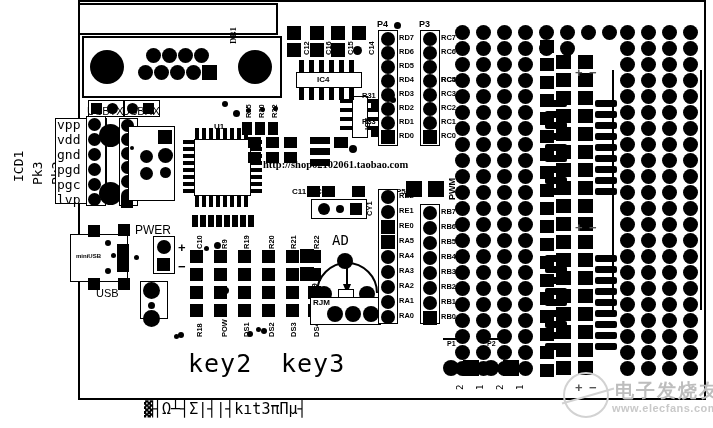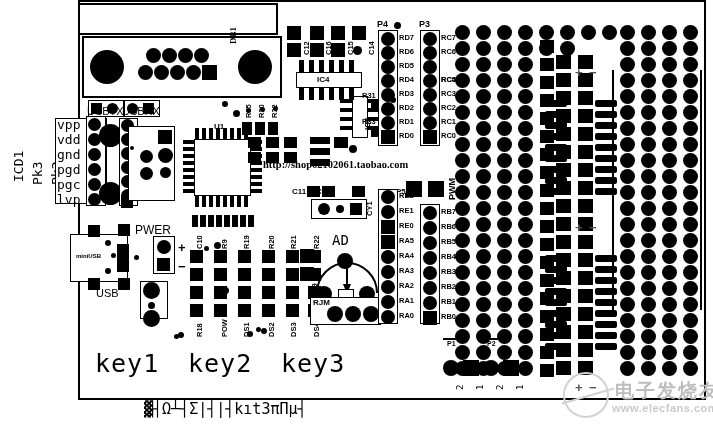--- a/index.html
+++ b/index.html
@@ -763,21 +763,20 @@
       <div class="abs pad-sq" style="left: 0px; top: 198px; width: 14px; height: 13px;"></div>
       <div class="abs pad-sq" style="left: 0px; top: 216px; width: 14px; height: 13px;"></div>
       <div class="abs pad-sq" style="left: 0px; top: 234px; width: 14px; height: 13px;"></div>
       <div class="abs pad-sq" style="left: 0px; top: 252px; width: 14px; height: 13px;"></div>
       <div class="abs pad-sq" style="left: 0px; top: 270px; width: 14px; height: 13px;"></div>
       <div class="abs pad-sq" style="left: 0px; top: 288px; width: 14px; height: 13px;"></div>
       <div class="abs pad-sq" style="left: 0px; top: 306px; width: 14px; height: 13px;"></div>
       <div class="abs pad-sq" style="left: 0px; top: 324px; width: 14px; height: 13px;"></div>
     </div>
 
-  <div class="abs keytxt" style="left:95px;top:351px;">key1</div>
   <div class="abs keytxt" style="left:188px;top:351px;">key2</div>
   <div class="abs keytxt" style="left:281px;top:351px;">key3</div>
   <div class="abs pad-round" style="left:174px;top:334px;width:5px;height:5px;"></div>
   <div class="abs pad-round" style="left:247px;top:331px;width:6px;height:6px;"></div>
   <div class="abs pad-round" style="left:256px;top:327px;width:5px;height:5px;"></div>
 
   <div class="abs garble" style="left:144px;top:402px;">▓┤Ω┴┤Σ|┤|┤kıt3πΠμ┤</div>
 
   <div class="abs wm-globe" style="left:563px;top:372px;"></div>
   <div class="abs wm-cjk" style="left:615px;top:378px;">电子发烧友</div>

